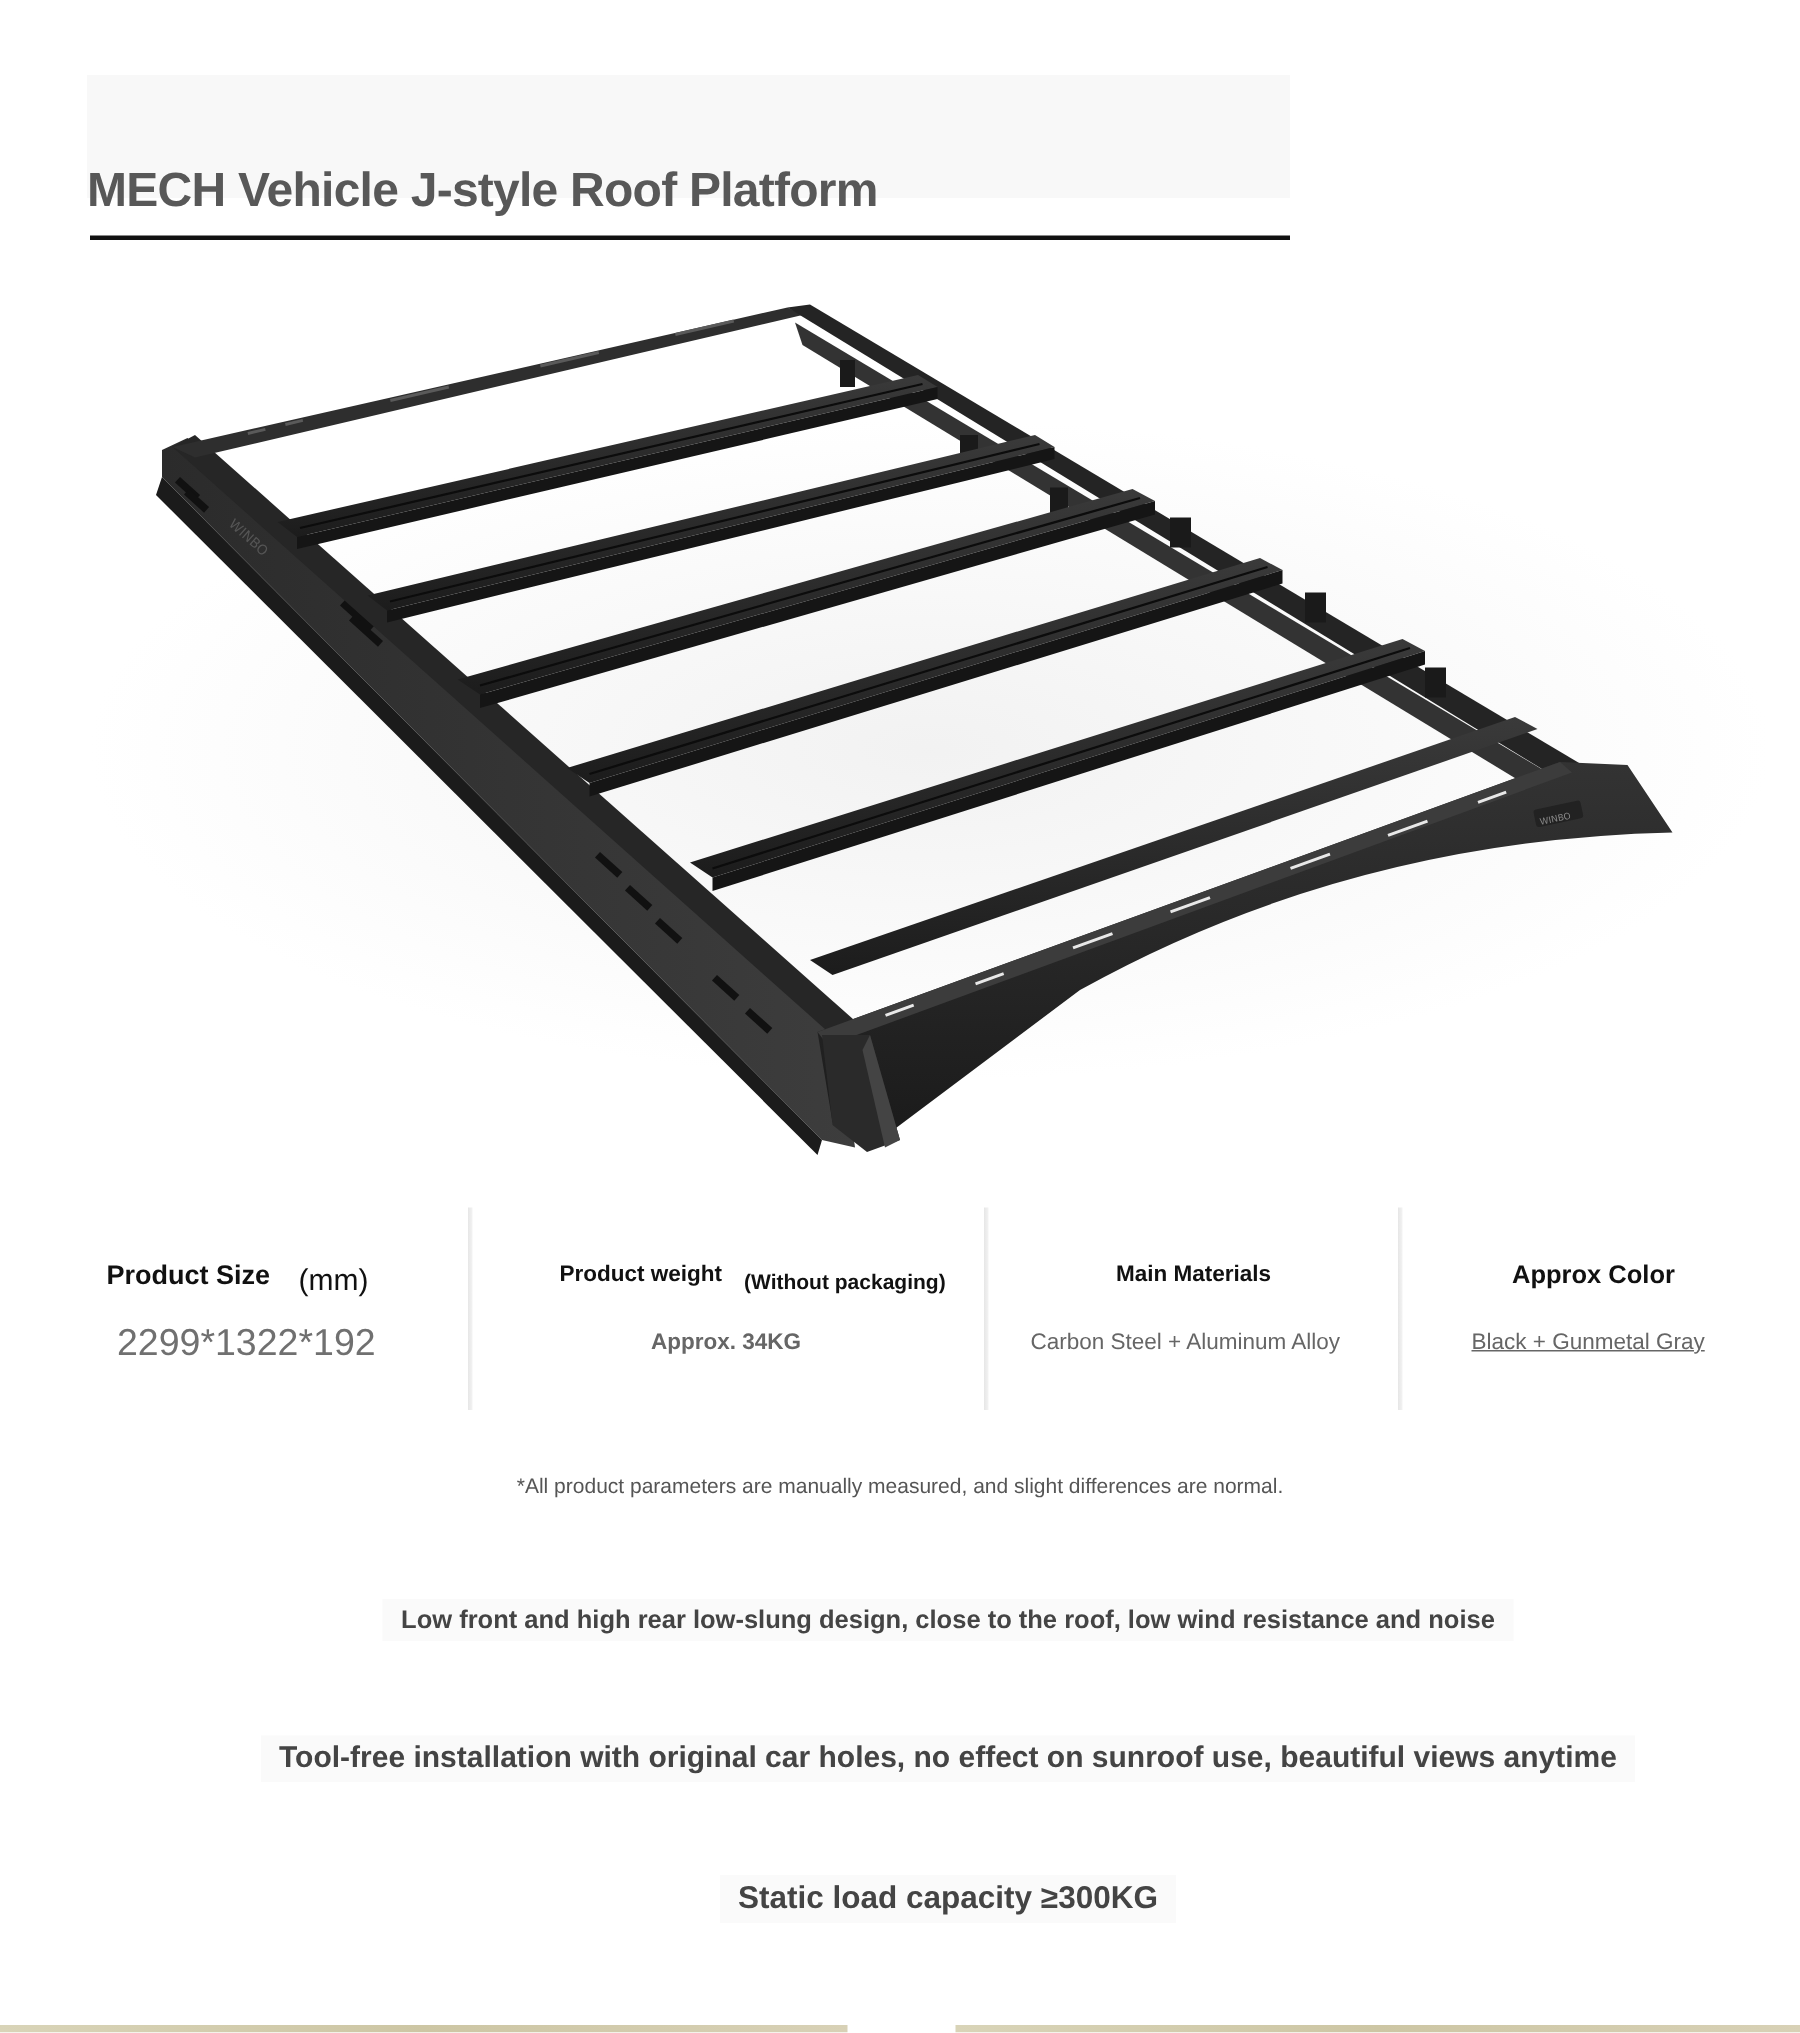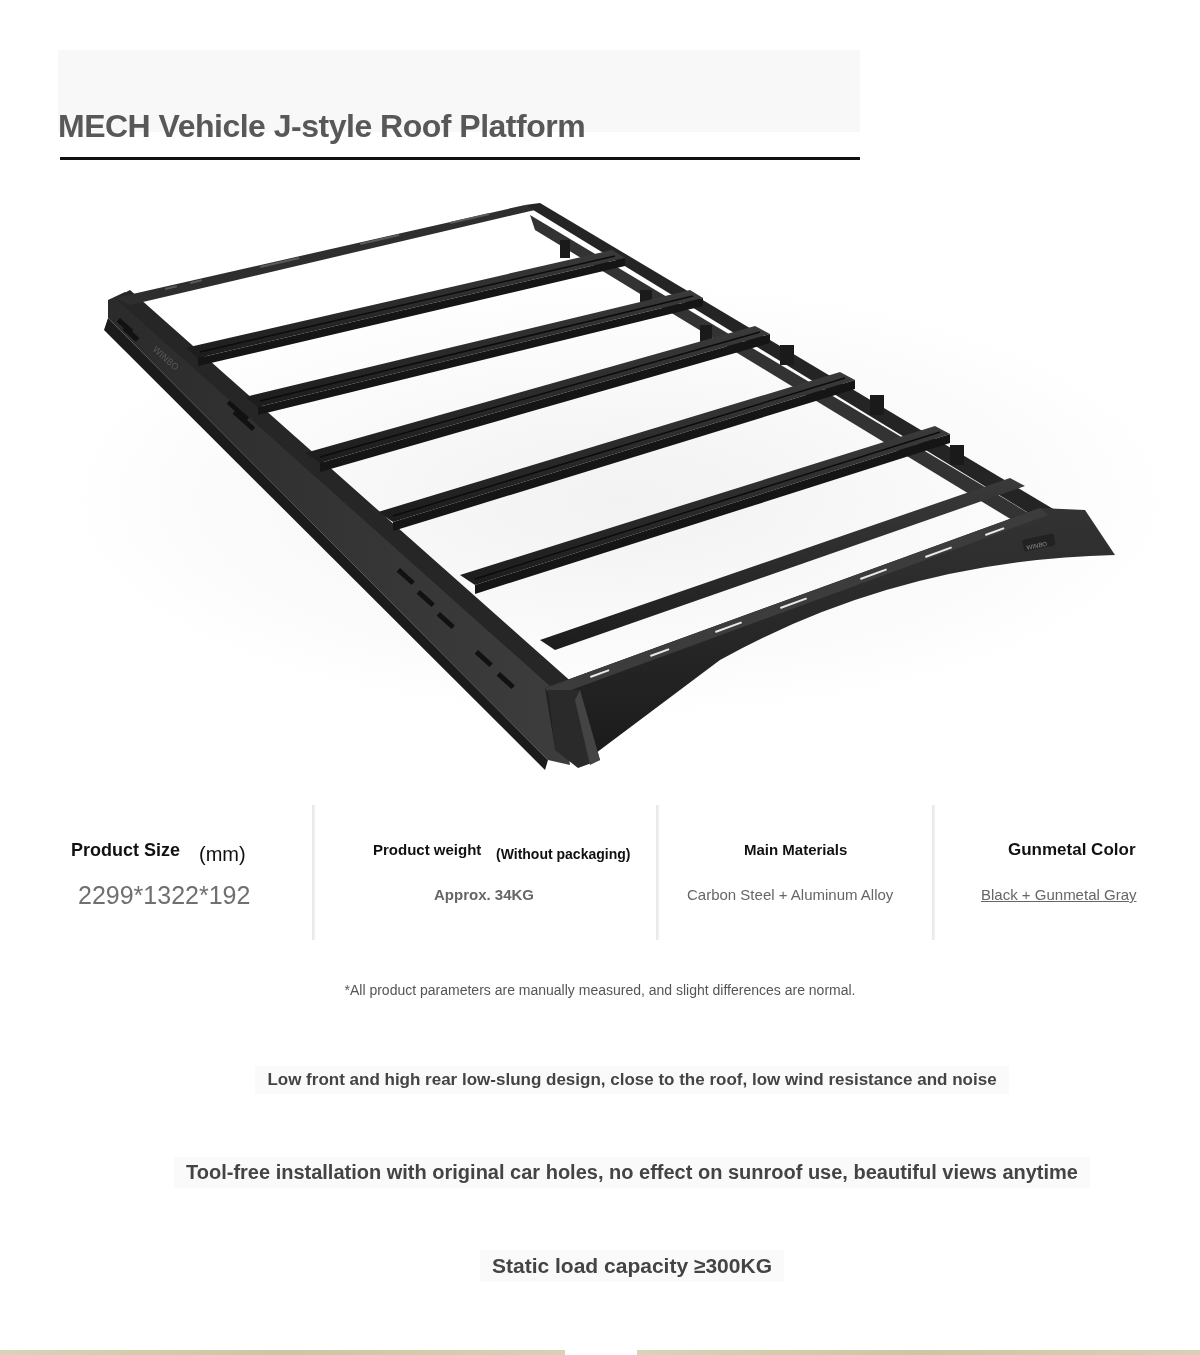--- a/index.html
+++ b/index.html
@@ -155,21 +155,21 @@
   </div>
   <div class="divider" style="left:656px;"></div>
 
   <div class="spec" style="left:659px;width:275px;padding-left:40px;">
     <span class="spec-label" style="left:85px;top:36px;font-size:15px;">Main Materials</span>
     <span class="spec-value" style="left:28px;top:81px;font-size:15px;color:#666;">Carbon Steel + Aluminum Alloy</span>
   </div>
   <div class="divider" style="left:932px;"></div>
 
   <div class="spec" style="left:935px;width:265px;">
-    <span class="spec-label" style="left:73px;top:35px;font-size:17px;">Gunmetal Color</span>
+    <span class="spec-label" style="left:73px;top:35px;font-size:17px;">Approx Color</span>
     <span class="spec-value" style="left:46px;top:81px;font-size:15px;color:#666;text-decoration:underline;">Black + Gunmetal Gray</span>
   </div>
 </div>
 
 <div class="footnote">*All product parameters are manually measured, and slight differences are normal.</div>
 
 <div class="feature" style="top:1066px;font-size:17px;">
   <span>Low front and high rear low-slung design, close to the roof, low wind resistance and noise</span>
 </div>
 <div class="feature" style="top:1157px;font-size:20px;">

